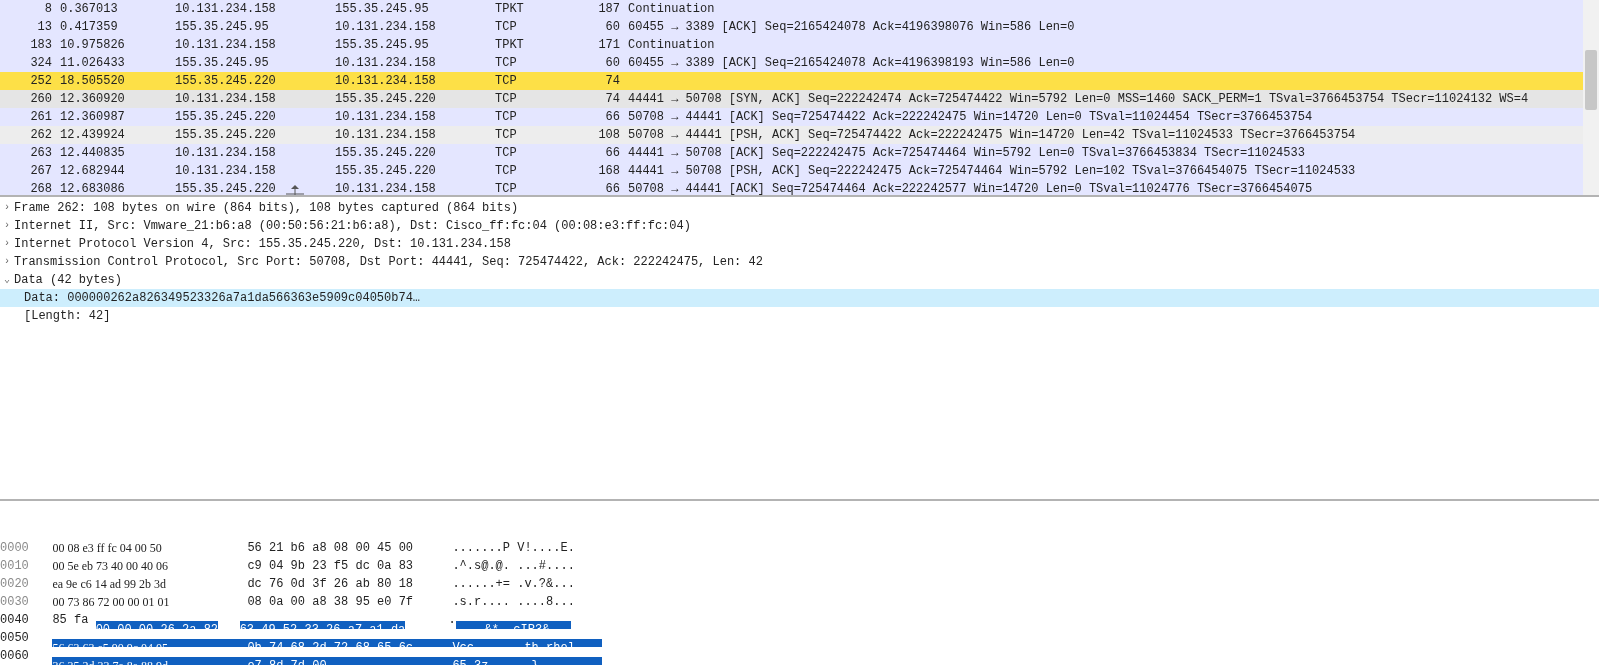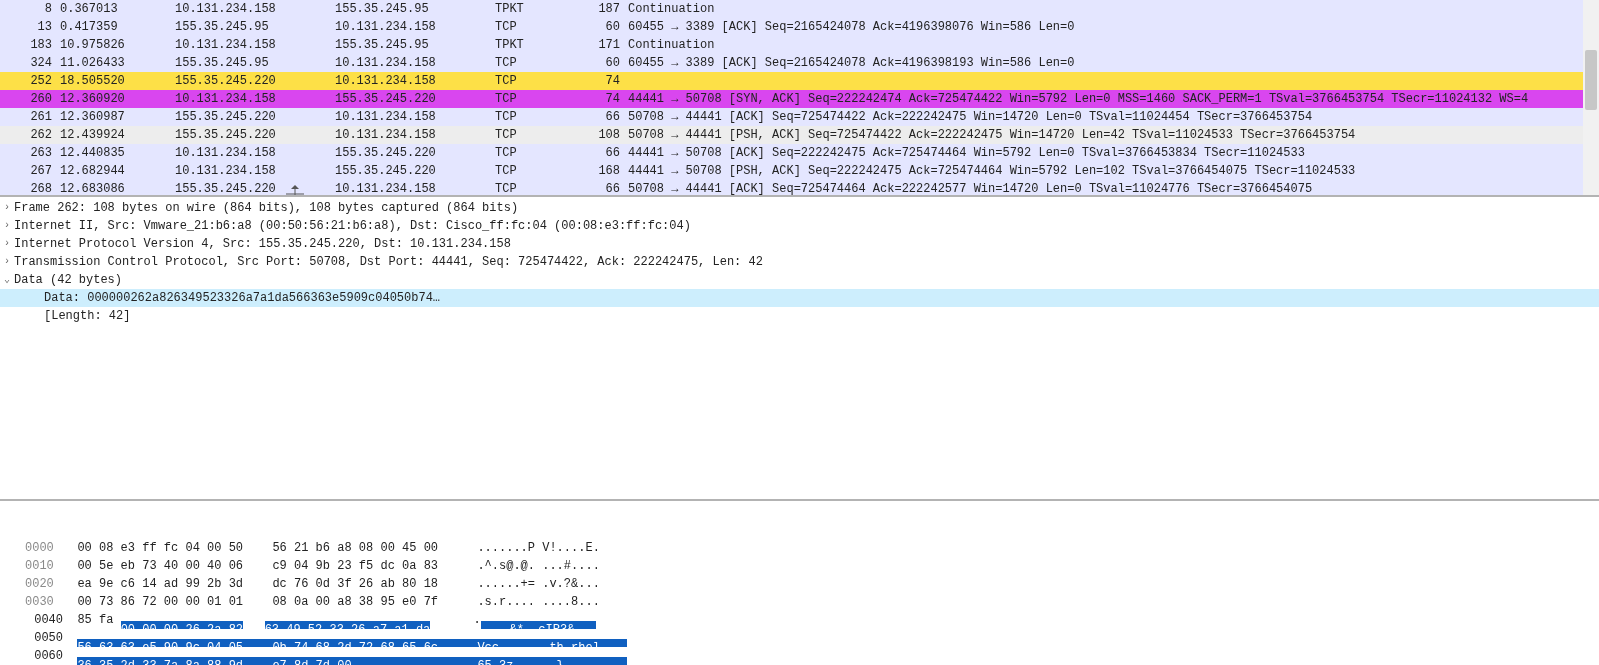--- a/index.html
+++ b/index.html
@@ -29,21 +29,21 @@
   .packet-row span { display: inline-block; }
   .col-no     { width: 40px;  text-align: right; padding-right: 8px; padding-left:12px;}
   .col-time   { width: 115px; text-align: left; }
   .col-src    { width: 160px; }
   .col-dst    { width: 160px; }
   .col-proto  { width: 70px;  }
   .col-len    { width: 55px;  text-align: right; padding-right: 8px;}
   .col-info   { flex: 1; }
   .bg-light   { background: #e4e6ff; }
   .bg-gray1   { background: #fde047; }      
-  .bg-gray2   { background: #d946ef; align-items: flex-end; }      
+  .bg-gray2   { background: #e5e5e5; align-items: flex-end; }      
   .bg-sel     { background: #ededed; }      
   .panel-packets-wrap .scrollbar {
     position: absolute;
     right: 0; top: 0; bottom: 0;
     width: 16px;
     background: #f1f1f1;
   }
   .panel-packets-wrap .scrollbar .thumb {
     position: absolute;
     left: 2px; right: 2px;
@@ -79,48 +79,46 @@
   }
   .detail-caret {
     width: 14px;
     text-align: center;
     color: #666;
     font-size: 10px;
     line-height: 18px;
     user-select: none;
   }
   .detail-text { flex: 1; }
-  .detail-indent { padding-left: 44px; }
+  .detail-indent { padding-left: 24px; }
   .hl-data { background: #cdeefd; } 
 
   
   .panel-hex {
     background: #ffffff;
     padding-top: 2px;
     height: 168px;
     overflow: hidden;
     white-space: pre;
   }
   .hex-row {
     display: flex;
     height: 18px;
-    padding-left: 25px;
   }
   .hex-off   { width: 38px; color: #8a8a8a; }
-  .hex-bytes1{ width: 195px; }
+  .hex-bytes1{ width: 195px; font-family: Liberation Serif, serif; }
   .hex-bytes2{ width: 205px; }
   .hex-ascii { width: 150px; }
   .hex-hl {
     background: #1060c0;
     color: #ffffff;
     margin-top: 10px;
   }
   .hex-off-hl {
      color: #232323;
-     text-align: right;
   }
 
 </style>
 </head>
 <body>
 
 <div class="panel-packets-wrap">
   <div id="packet-rows">
       <div class="packet-row bg-light"><span class="col-no">8</span><span class="col-time">0.367013</span><span class="col-src">10.131.234.158</span><span class="col-dst">155.35.245.95</span><span class="col-proto">TPKT</span><span class="col-len">187</span><span class="col-info">Continuation</span></div>
       <div class="packet-row bg-light"><span class="col-no">13</span><span class="col-time">0.417359</span><span class="col-src">155.35.245.95</span><span class="col-dst">10.131.234.158</span><span class="col-proto">TCP</span><span class="col-len">60</span><span class="col-info">60455 → 3389 [ACK] Seq=2165424078 Ack=4196398076 Win=586 Len=0</span></div>

